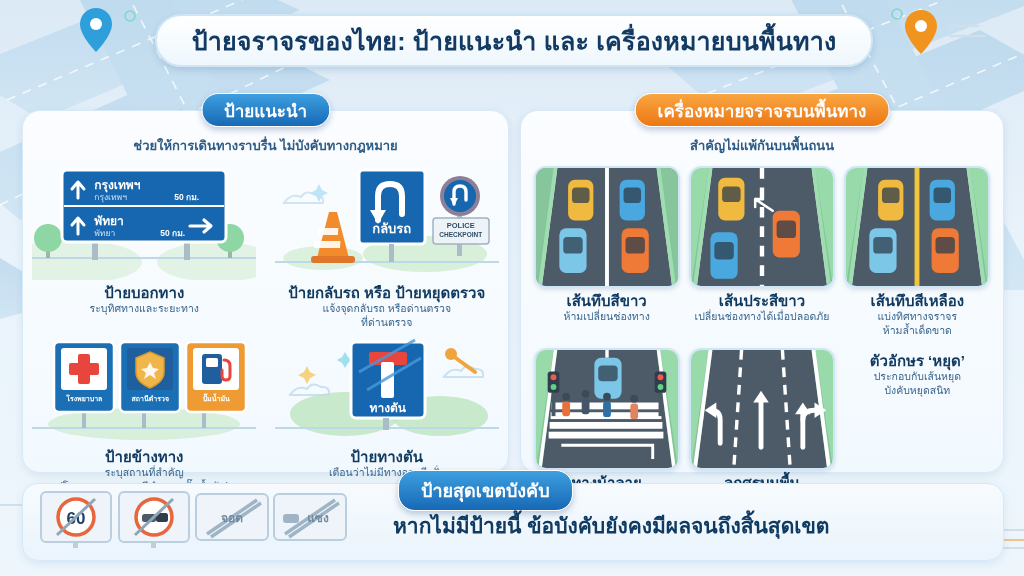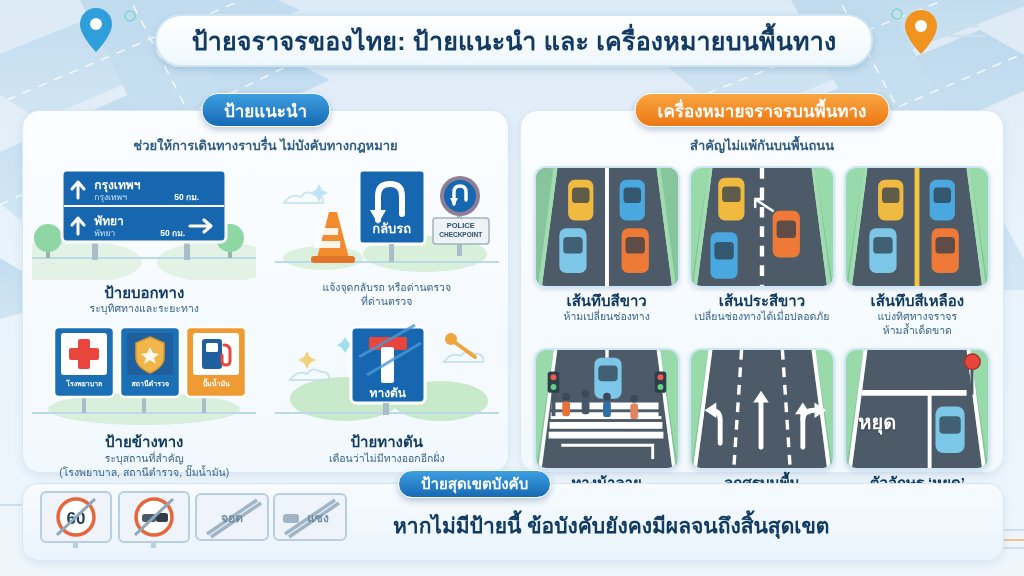--- a/index.html
+++ b/index.html
@@ -74,21 +74,21 @@
           border: 2px solid #cfe6f6; position: relative; box-shadow: 0 2px 4px rgba(30,70,120,.15); }
   .tile svg { position: absolute; inset: 0; }
 
   
   .banner {
     position: absolute; left: 22px; top: 483px; width: 982px; height: 78px;
     background: linear-gradient(180deg,#f7fbfe 0%, #eaf4fc 100%);
     border: 1.5px solid #d5e8f7; border-radius: 16px;
     box-shadow: 0 3px 8px rgba(40,90,140,.10);
   }
-  .banner .badge { top: -14px; left: 375px; transform: none; height: 28px; font-size: 15px; }
+  .banner .badge { top: -14px; left: 375px; transform: none; height: 41px; font-size: 18px; }
   .banner-signs { position: absolute; left: 14px; top: 6px; display: flex; gap: 0; }
   .end-sign { width: 78px; height: 58px; border-radius: 7px; overflow: hidden;
               position: relative; }
   .end-sign svg { position: absolute; inset: 0; }
   .banner-text { position: absolute; left: 370px; top: 22px; }
   .banner-line1 { font-size: 12px; color: #1d4f7c; white-space: nowrap; }
   .banner-line1::before { content: "●"; color: #2f8fd0; font-size: 8px;
                           margin-right: 5px; vertical-align: middle; }
   .banner-line2 { font-size: 21px; font-weight: bold; color: #0f3a61; margin-top: 3px;
                   white-space: nowrap; }
@@ -241,20 +241,21 @@
             <circle cx="185" cy="34" r="16" fill="#1666b0"></circle>
             <path d="M179,42 L179,30 q0,-6 6,-6 q6,0 6,6 L191,38" stroke="#ffffff" stroke-width="3.4" fill="none" stroke-linecap="round"></path>
             <path d="M175,36 L179,44 L183,36 Z" fill="#ffffff"></path>
             <rect x="182" y="54" width="5" height="40" fill="#a9bcc7"></rect>
             <rect x="158" y="56" width="56" height="26" rx="3" fill="#eef3f7" stroke="#9fb3c2" stroke-width="1.5"></rect>
           </svg>
           <div style="position:absolute;left:92px;top:56px;width:50px;text-align:center;color:#fff;font-size:13px;font-weight:bold;">กลับรถ</div>
           <div style="position:absolute;left:158px;top:59px;width:56px;text-align:center;color:#2b4f6b;font-size:7.5px;font-weight:bold;">POLICE</div>
           <div style="position:absolute;left:158px;top:69px;width:56px;text-align:center;color:#2b4f6b;font-size:6.5px;font-weight:bold;">CHECKPOINT</div>
         </div>
+        <div class="item-cap">ป้ายกลับรถ หรือ ป้ายหยุดตรวจ</div>
         <div class="item-desc">แจ้งจุดกลับรถ หรือด่านตรวจ</div>
         <div class="item-desc">ที่ด่านตรวจ</div>
       </div>
 
       <div class="item" style="margin-top:6px;">
         <div class="scene" style="height:108px;">
           <svg viewBox="0 0 224 108">
             <ellipse cx="112" cy="88" rx="96" ry="16" fill="#cfeccf" opacity=".75"></ellipse>
             <path d="M0,92 h224" stroke="#bcd9e9" stroke-width="2"></path>
             <rect x="50" y="74" width="4" height="18" fill="#a9bcc7"></rect>
@@ -512,44 +513,20 @@
               <path d="M107,66 L115,54 L123,66 Z"></path>
               <path d="M127,54 L139,62 L127,70 Z"></path>
             </g>
           </svg>
         </div>
         <div class="item-cap">ลูกศรบนพื้น</div>
         <div class="item-desc">บังคับทิศทางในช่องทางนั้น ๆ</div>
       </div>
 
       <div class="item" style="margin-top:6px;">
-        <div class="tile">
-          <svg viewBox="0 0 146 122">
-            <rect width="146" height="122" fill="#d8efdc"></rect>
-            <path d="M18,0 L0,122 L146,122 L128,0 Z" fill="#4d5b69"></path>
-            <path d="M0,0 L22,0 L6,122 L0,122 Z" fill="#8ed6a2" opacity=".85"></path>
-            <path d="M124,0 L146,0 L146,122 L140,122 Z" fill="#8ed6a2" opacity=".85"></path>
-            <path d="M20,0 L4,122" stroke="#ffffff" stroke-width="4"></path>
-            <path d="M126,0 L142,122" stroke="#ffffff" stroke-width="4"></path>
-
-            <path d="M16,44 L124,44" stroke="#ffffff" stroke-width="6"></path>
-            <path d="M86,44 L86,122" stroke="#ffffff" stroke-width="4"></path>
-
-            <g>
-              <rect x="92" y="58" width="30" height="48" rx="8" fill="#7cc7e8"></rect>
-              <rect x="96" y="68" width="22" height="18" rx="4" fill="#2f3d4c" opacity=".75"></rect>
-            </g>
-
-            <g>
-              <circle cx="130" cy="12" r="8" fill="#e8453c" stroke="#a8302a" stroke-width="1.5"></circle>
-              <rect x="128" y="20" width="3" height="26" fill="#4b5866"></rect>
-            </g>
-          </svg>
-          <div style="position:absolute;left:12px;top:56px;color:#ffffff;font-size:20px;font-weight:bold;text-shadow:0 1px 2px rgba(0,0,0,.4);">หยุด</div>
-        </div>
         <div class="item-cap">ตัวอักษร ‘หยุด’</div>
         <div class="item-desc">ประกอบกับเส้นหยุด</div>
         <div class="item-desc">บังคับหยุดสนิท</div>
       </div>
 
     </div>
   </div>
 
   <div class="banner">
     <div class="badge badge-blue">ป้ายสุดเขตบังคับ</div>

